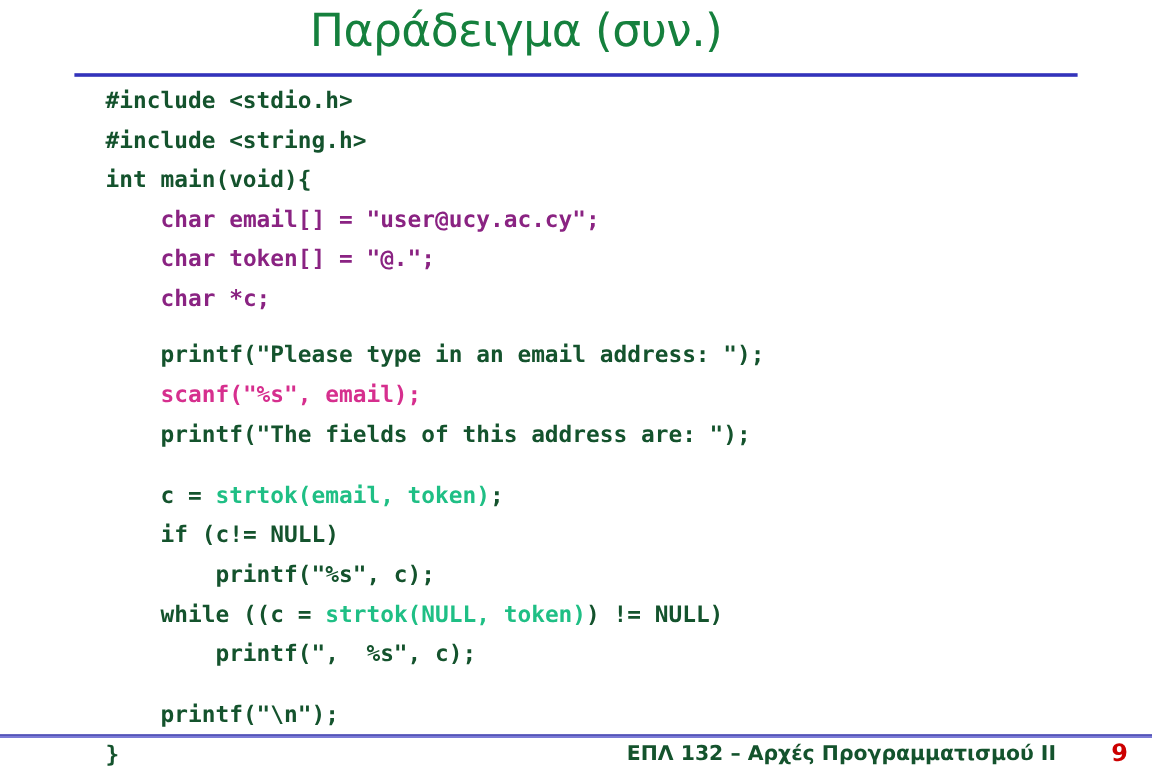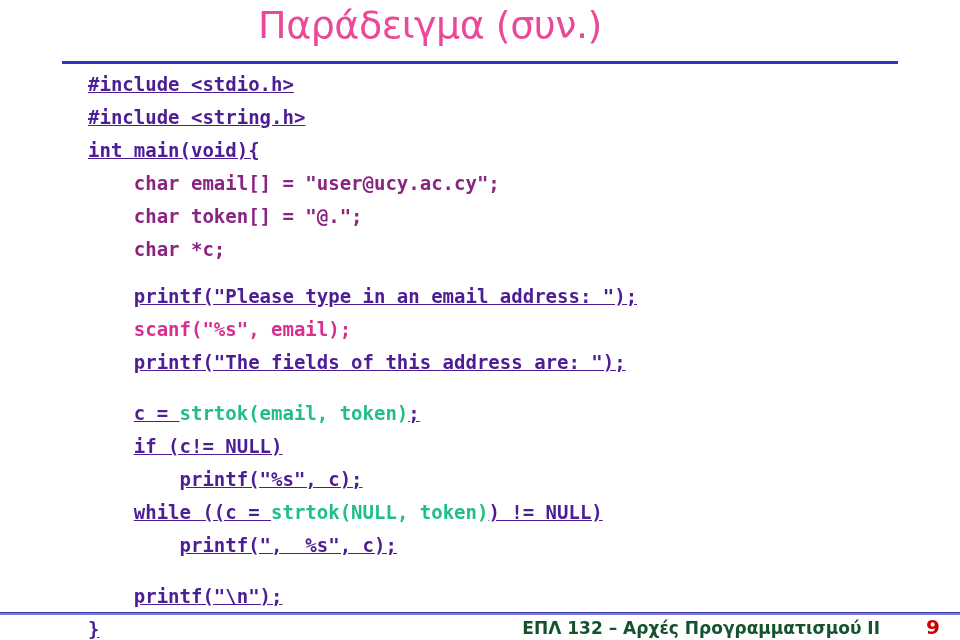--- a/index.html
+++ b/index.html
@@ -15,21 +15,21 @@
     position: relative;
   }
 
   
   .slide-title {
     position: absolute;
     left: 0;
     top: 2px;
     width: 860px;
     text-align: center;
-    color: #ec4899;
+    color: #15803d;
     font-family: "DejaVu Sans", sans-serif;
     font-size: 38px;
     font-weight: 400;
     line-height: 46px;
     letter-spacing: -0.5px;
     white-space: nowrap;
   }
 
   
   .rule-top {
@@ -62,21 +62,21 @@
     font-weight: bold;
     line-height: 33px;
     color: #111111;
     white-space: pre;
     letter-spacing: 0px;
   }
   .code-line {
     white-space: pre;
     height: 33px;
   }
-  .c-black   { color: #4c1d95; text-decoration: underline; }
+  .c-black   { color: #14532d; }
   .c-purple  { color: #8A2382; }
   .c-magenta { color: #D62F8E; }
   .c-green   { color: #1FBF85; text-align: center; }
 
   .gap-sm { height: 14px; }
   .gap-md { height: 18px; }
 
   
   .footer-text {
     position: absolute;

